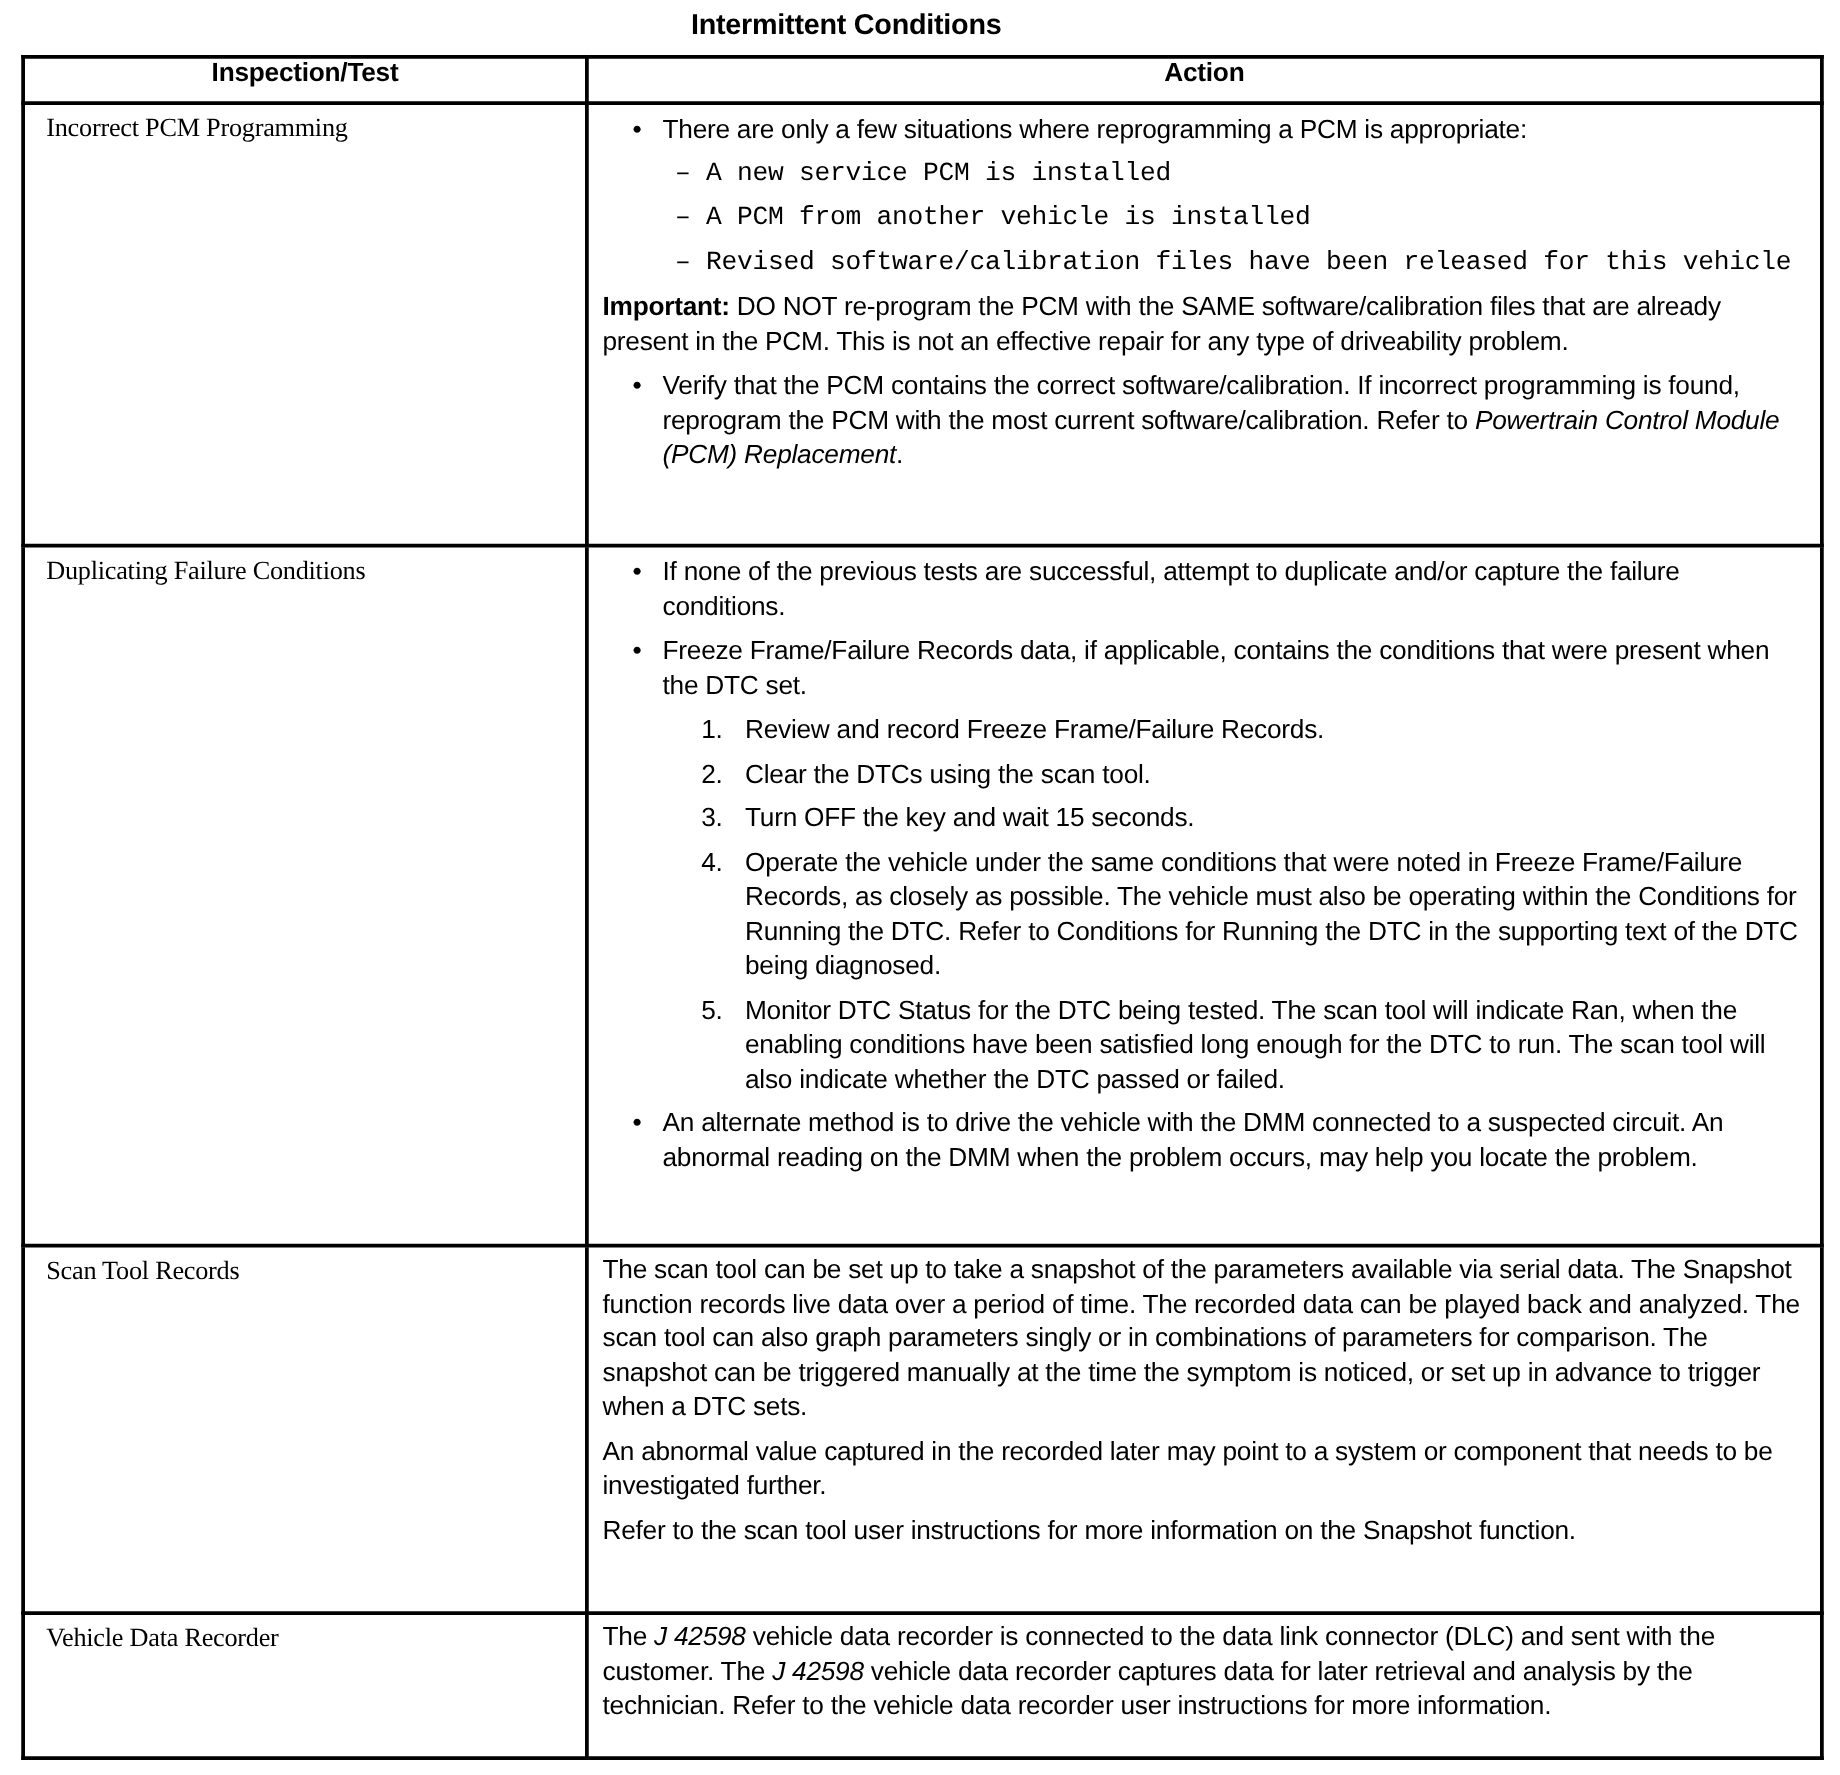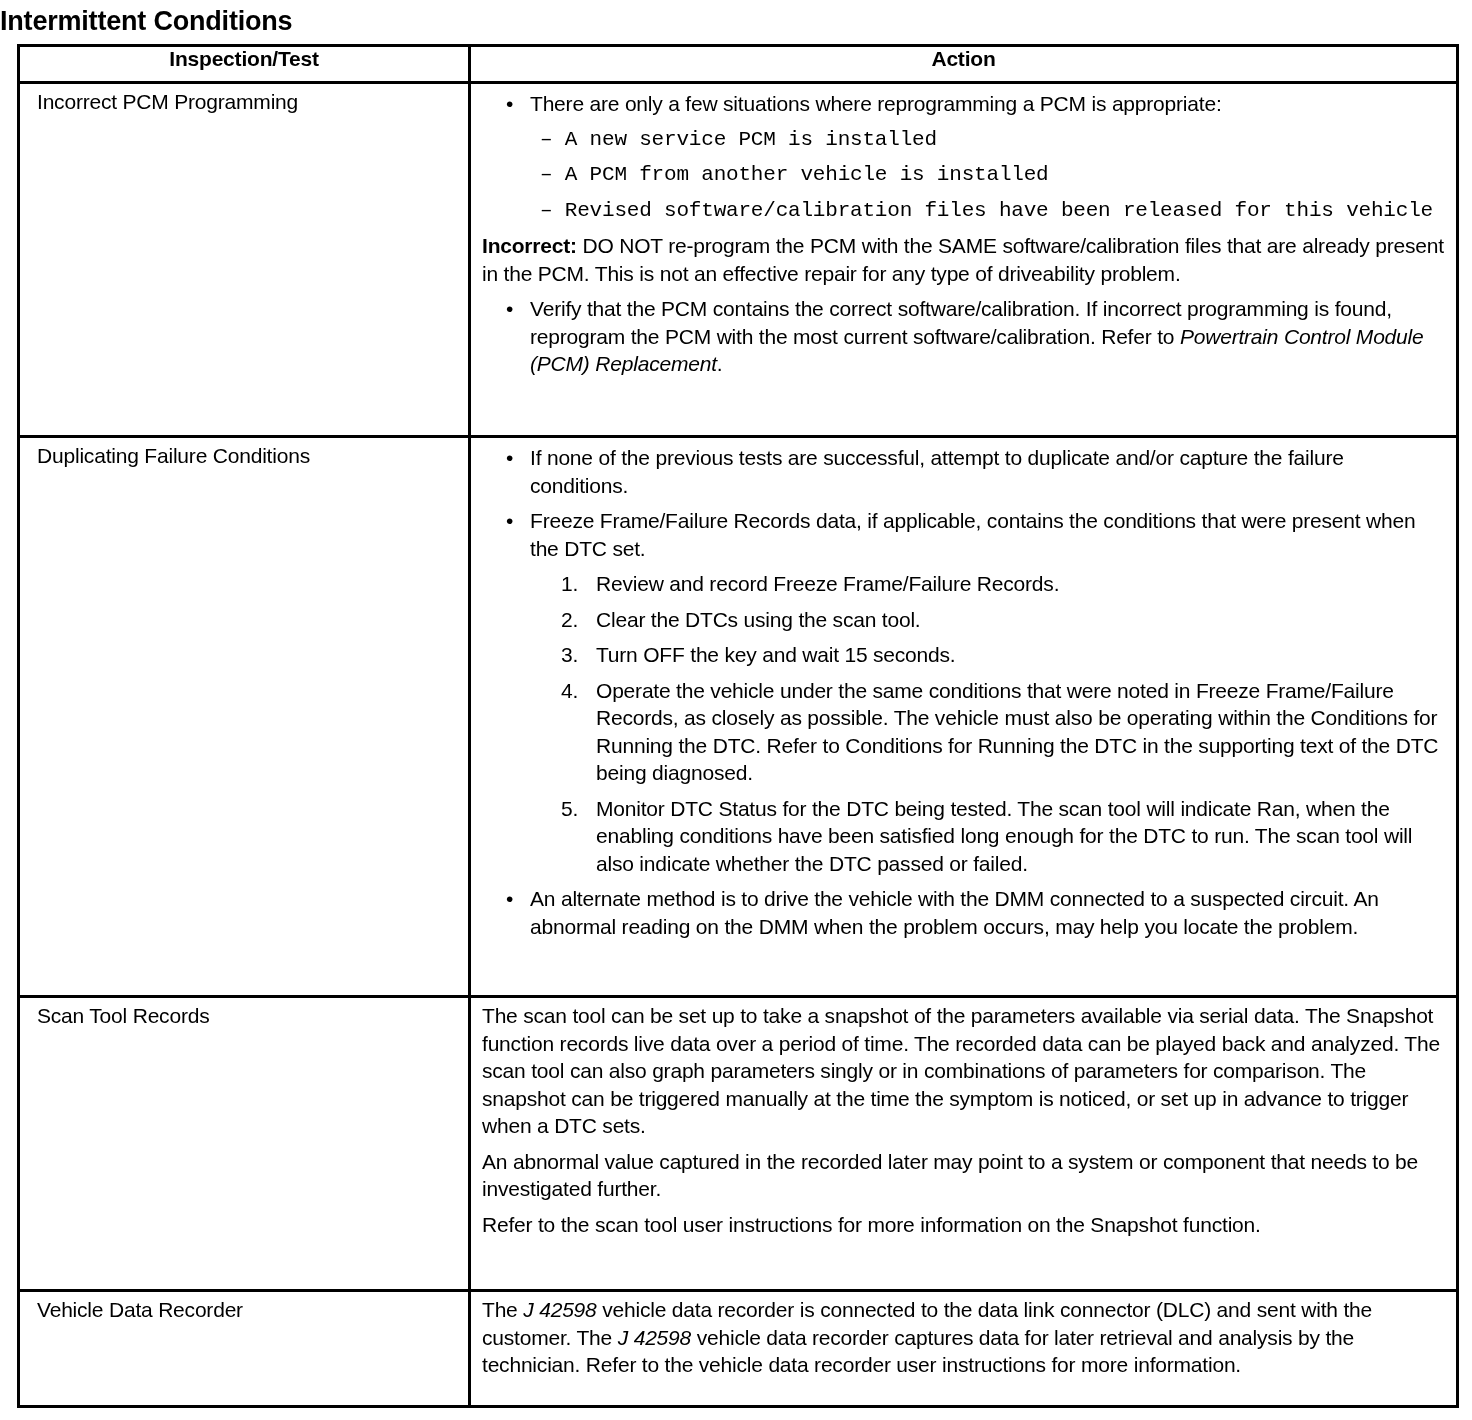--- a/index.html
+++ b/index.html
@@ -2,34 +2,34 @@
 <html><head>
 <meta charset="utf-8">
 <style>
   html, body { margin: 0; padding: 0; background: #ffffff; }
   body {
     width: 1472px; height: 1420px; position: relative; overflow: hidden;
     font-family: "Liberation Sans", sans-serif; color: #000;
     font-size: 21px; letter-spacing: -0.2px;
   }
   .title {
-    position: absolute; left: 0; top: 6px; width: 1354px; text-align: left;
-    font-weight: bold; font-size: 27px;
+    position: absolute; left: 0; top: 6px; width: 1354px; text-align: center;
+    font-weight: bold; font-size: 23px;
   }
   table.doc {
     position: absolute; left: 17px; top: 44px; width: 1439px;
     border-collapse: collapse; table-layout: fixed;
   }
   table.doc th, table.doc td {
     border: 3px solid #000; vertical-align: top; padding: 0;
   }
   table.doc th { font-weight: bold; font-size: 21px; height: 34px; text-align: center; }
   col.c1 { width: 451px; }
   col.c2 { width: 988px; }
-  .label-cell { padding: 6px 0 0 17px !important; }
+  .label-cell { padding: 6px 0 0 17px !important; font-family: Liberation Serif, serif; }
   .action-cell { padding: 4px 10px 6px 11px !important; line-height: 27.5px; }
   .bullet { display: flex; margin: 2px 0 8px 0; padding-left: 24px; }
   .bullet .mark { width: 24px; flex: none; }
   .bullet .txt { flex: 1; }
   .dash { padding-left: 58px; margin: 0 0 8px 0; font-family: Liberation Mono, monospace; }
   .para { margin: 0 0 8px 0; }
   .num { display: flex; padding-left: 79px; margin: 0 0 8px 0; }
   .num .n { width: 35px; flex: none; }
   .num .txt { flex: 1; }
   .it { font-style: italic; }
@@ -56,21 +56,21 @@
     <tr style="height:354px;">
       <td class="label-cell">Incorrect PCM Programming</td>
       <td class="action-cell">
         <div class="bullet">
           <span class="mark">•</span>
           <span class="txt">There are only a few situations where reprogramming a PCM is appropriate:</span>
         </div>
         <div class="dash">– A new service PCM is installed</div>
         <div class="dash">– A PCM from another vehicle is installed</div>
         <div class="dash">– Revised software/calibration files have been released for this vehicle</div>
-        <div class="para"><span class="b">Incorrect:</span><span> DO NOT re-program the PCM with the SAME software/calibration files that are already present in the PCM. This is not an effective repair for any type of driveability problem.</span></div>
+        <div class="para"><span class="b">Important:</span><span> DO NOT re-program the PCM with the SAME software/calibration files that are already present in the PCM. This is not an effective repair for any type of driveability problem.</span></div>
         <div class="bullet">
           <span class="mark">•</span>
           <span class="txt"><span>Verify that the PCM contains the correct software/calibration. If incorrect programming is found, reprogram the PCM with the most current software/calibration. Refer to </span><span class="it">Powertrain Control Module (PCM) Replacement</span><span>.</span></span>
         </div>
       </td>
     </tr>
 
     <tr style="height:560px;">
       <td class="label-cell">Duplicating Failure Conditions</td>
       <td class="action-cell">

